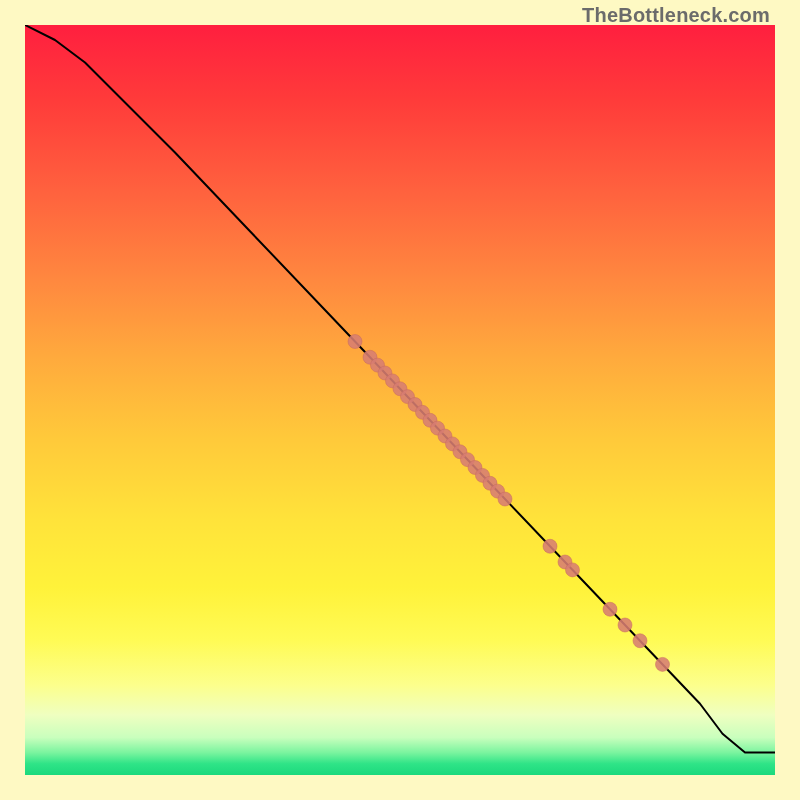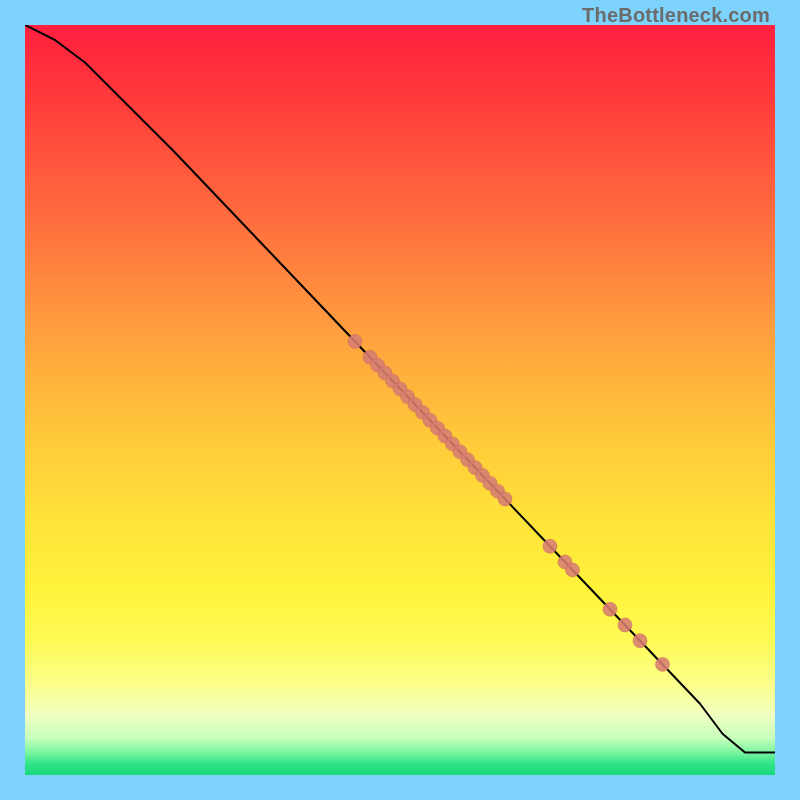--- a/index.html
+++ b/index.html
@@ -8,21 +8,21 @@
     width: 800px;
     height: 800px;
     overflow: hidden;
     background: #000;
     font-family: Arial, Helvetica, sans-serif;
   }
   .stage {
     position: relative;
     width: 800px;
     height: 800px;
-    background: #7dd3fc;
+    background: #fef9c3;
   }
   .plot {
     position: absolute;
     left: 25px;
     top: 25px;
     width: 750px;
     height: 750px;
     
     background: linear-gradient(
       to bottom,

